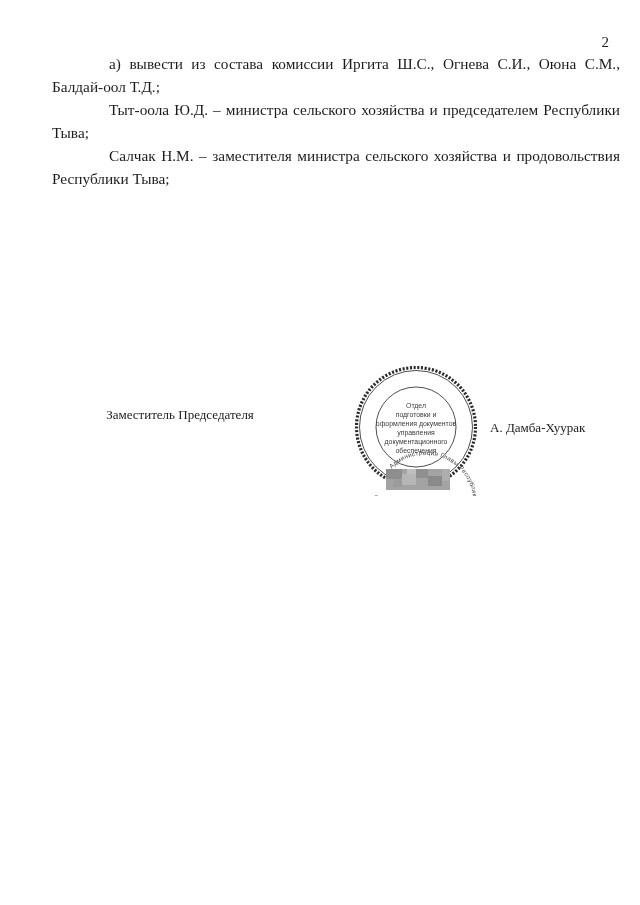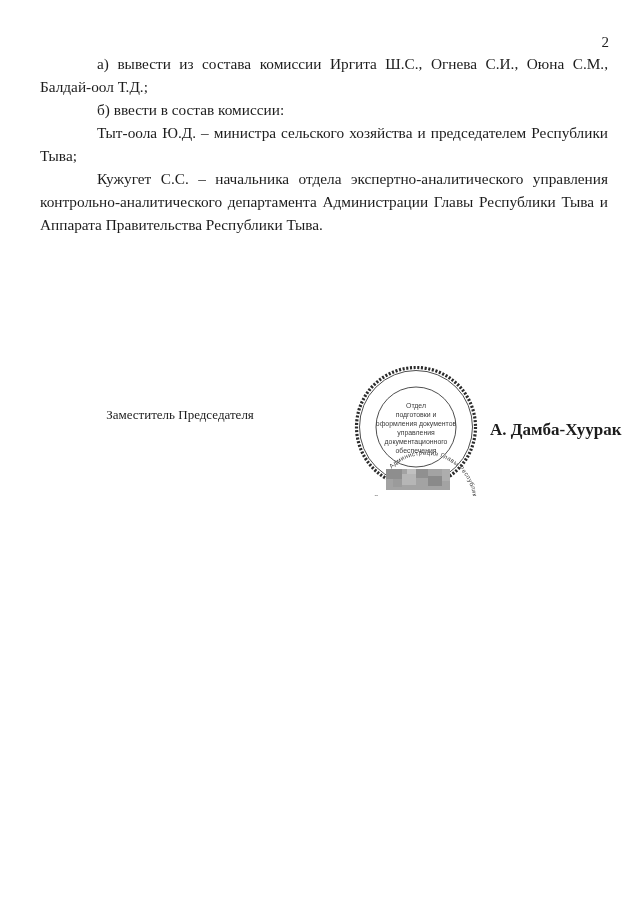--- a/index.html
+++ b/index.html
@@ -19,21 +19,21 @@
   }
   .page-number {
     position: absolute;
     top: 34px;
     right: 31px;
     font-size: 15px;
     color: #1f1f1f;
   }
   .body-text {
     position: absolute;
-    left: 40px;
+    left: 52px;
     top: 52px;
     width: 568px;
     font-size: 15.3px;
     line-height: 23px;
     text-align: justify;
     color: #1c1c1c;
   }
   .body-text p {
     text-indent: 57px;
   }
@@ -44,24 +44,23 @@
     width: 280px;
     font-size: 13px;
     line-height: 23px;
     text-align: center;
     color: #1c1c1c;
   }
   .sig-name {
     position: absolute;
     left: 490px;
     top: 420px;
-    font-size: 17px;
+    font-size: 13px;
     white-space: nowrap;
     color: #1c1c1c;
-    font-weight: bold;
   }
   .stamp {
     position: absolute;
     left: 353px;
     top: 364px;
     width: 128px;
     height: 132px;
   }
   .stamp svg { display: block; width: 128px; height: 132px; }
   .stamp-ring-text {
@@ -79,23 +78,22 @@
 </style>
 </head>
 <body>
 
 <div class="page">
 
   <div class="page-number">2</div>
 
   <div class="body-text">
     <p>а) вывести из состава комиссии Иргита Ш.С., Огнева С.И., Оюна С.М., Балдай-оол Т.Д.;</p>
-    <p>б) ввести в состав комиссии:</p>
     <p>Тыт-оола Ю.Д. – министра сельского хозяйства и председателем Республики Тыва;</p>
-    <p>Кужугет С.С. – начальника отдела экспертно-аналитического управления контрольно-аналитического департамента Администрации Главы Республики Тыва и Аппарата Правительства Республики Тыва.</p>
+    <p>Салчак Н.М. – заместителя министра сельского хозяйства и продовольствия Республики Тыва;</p>
   </div>
 
   <div class="sig-title">
     <div>Заместитель Председателя</div>
   </div>
 
   <div class="sig-name">А. Дамба-Хуурак</div>
 
   <div class="stamp">
     <svg viewBox="0 0 128 132" xmlns="http://www.w3.org/2000/svg">

